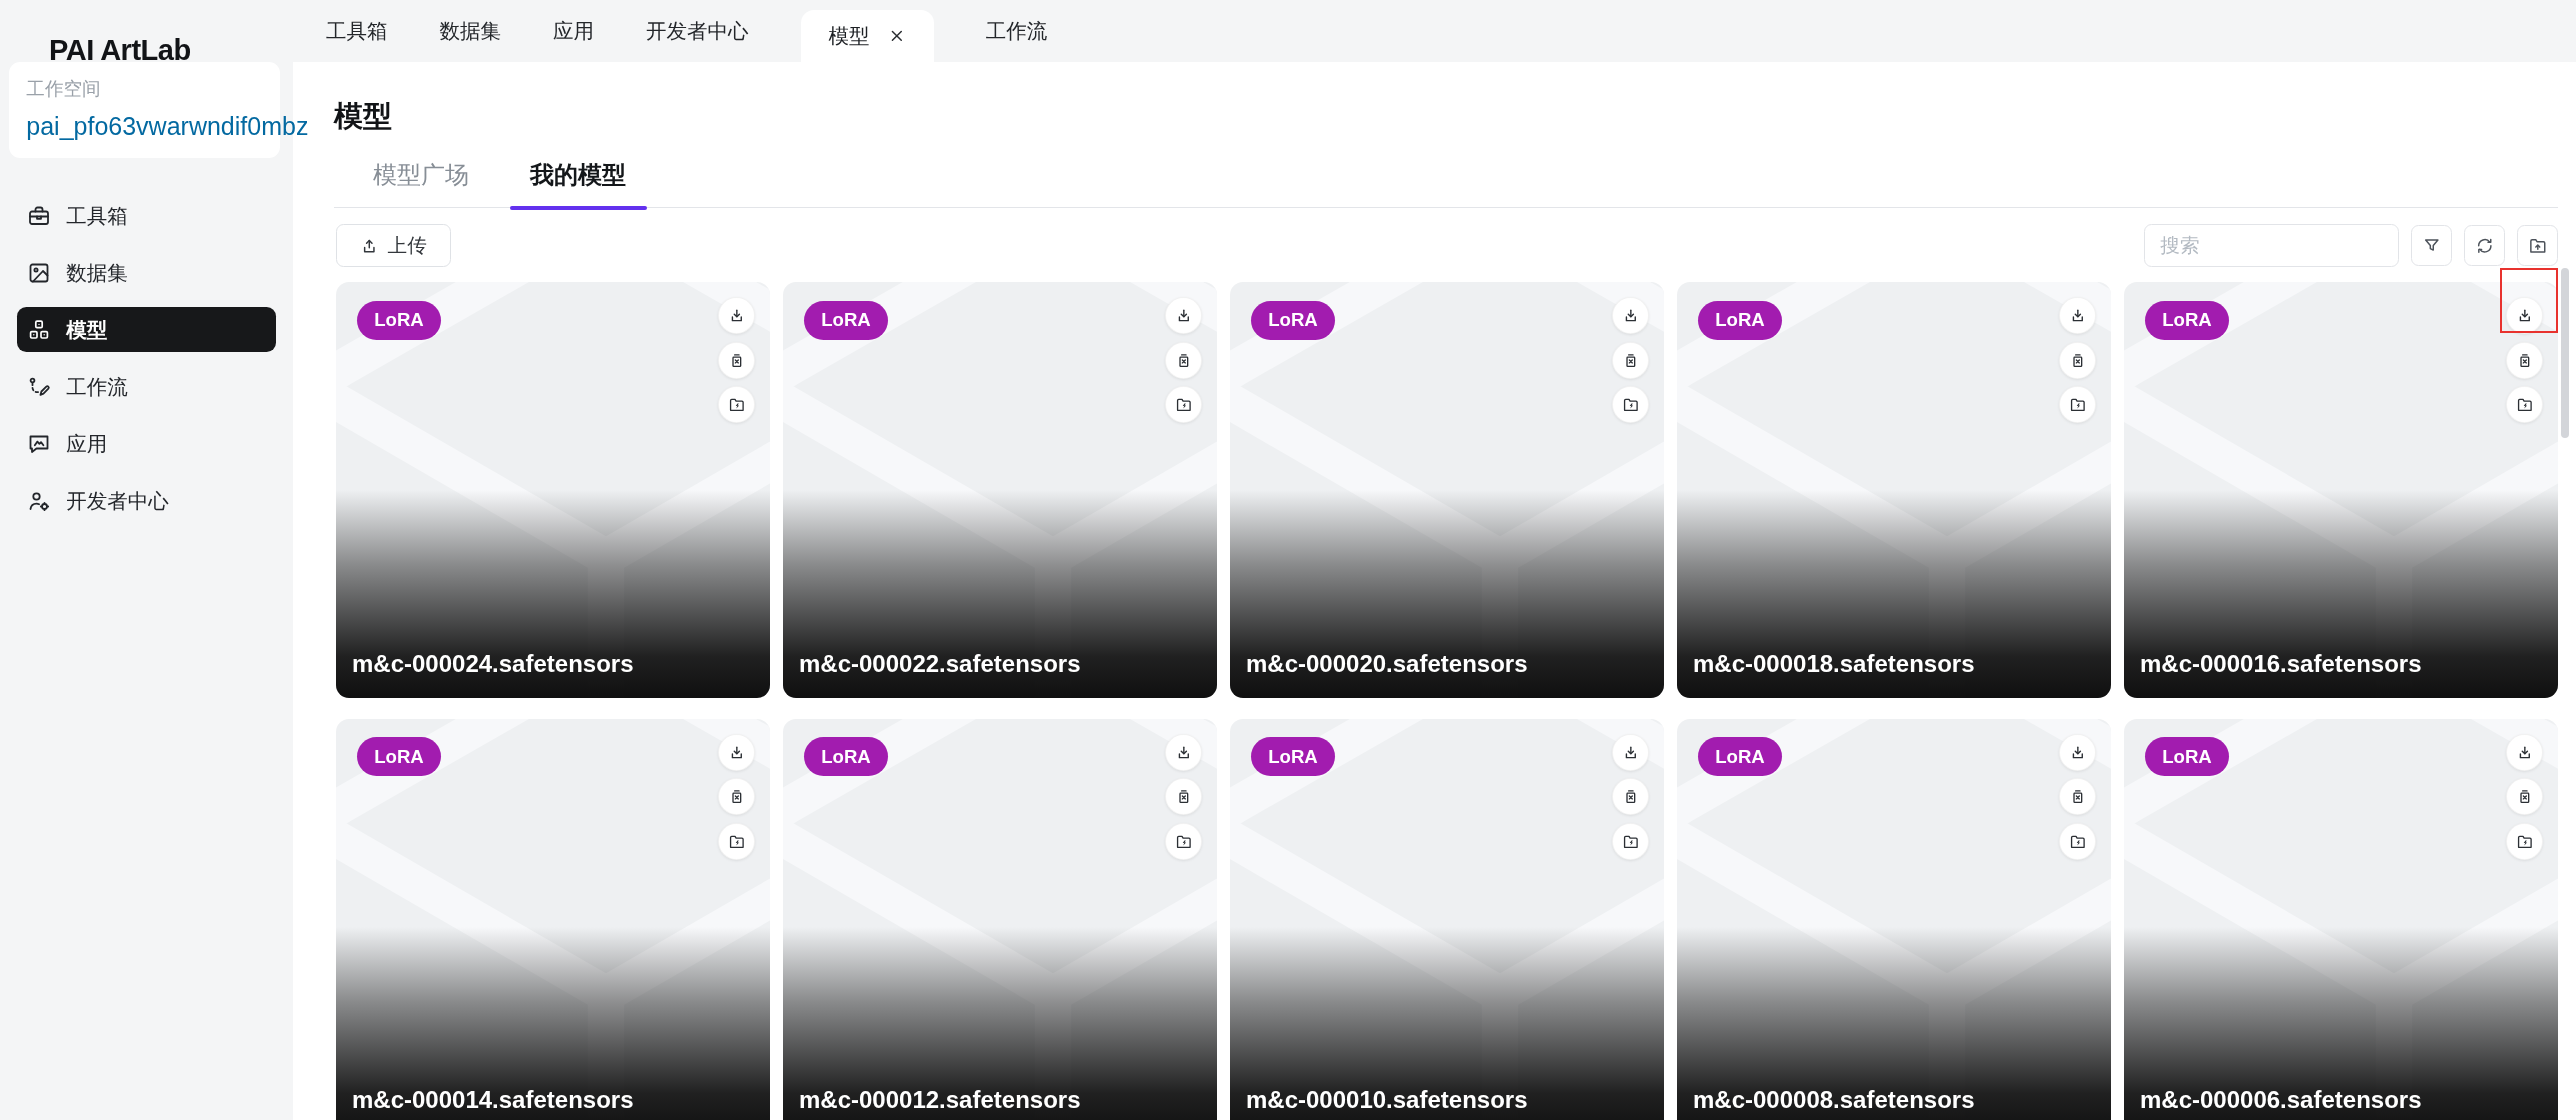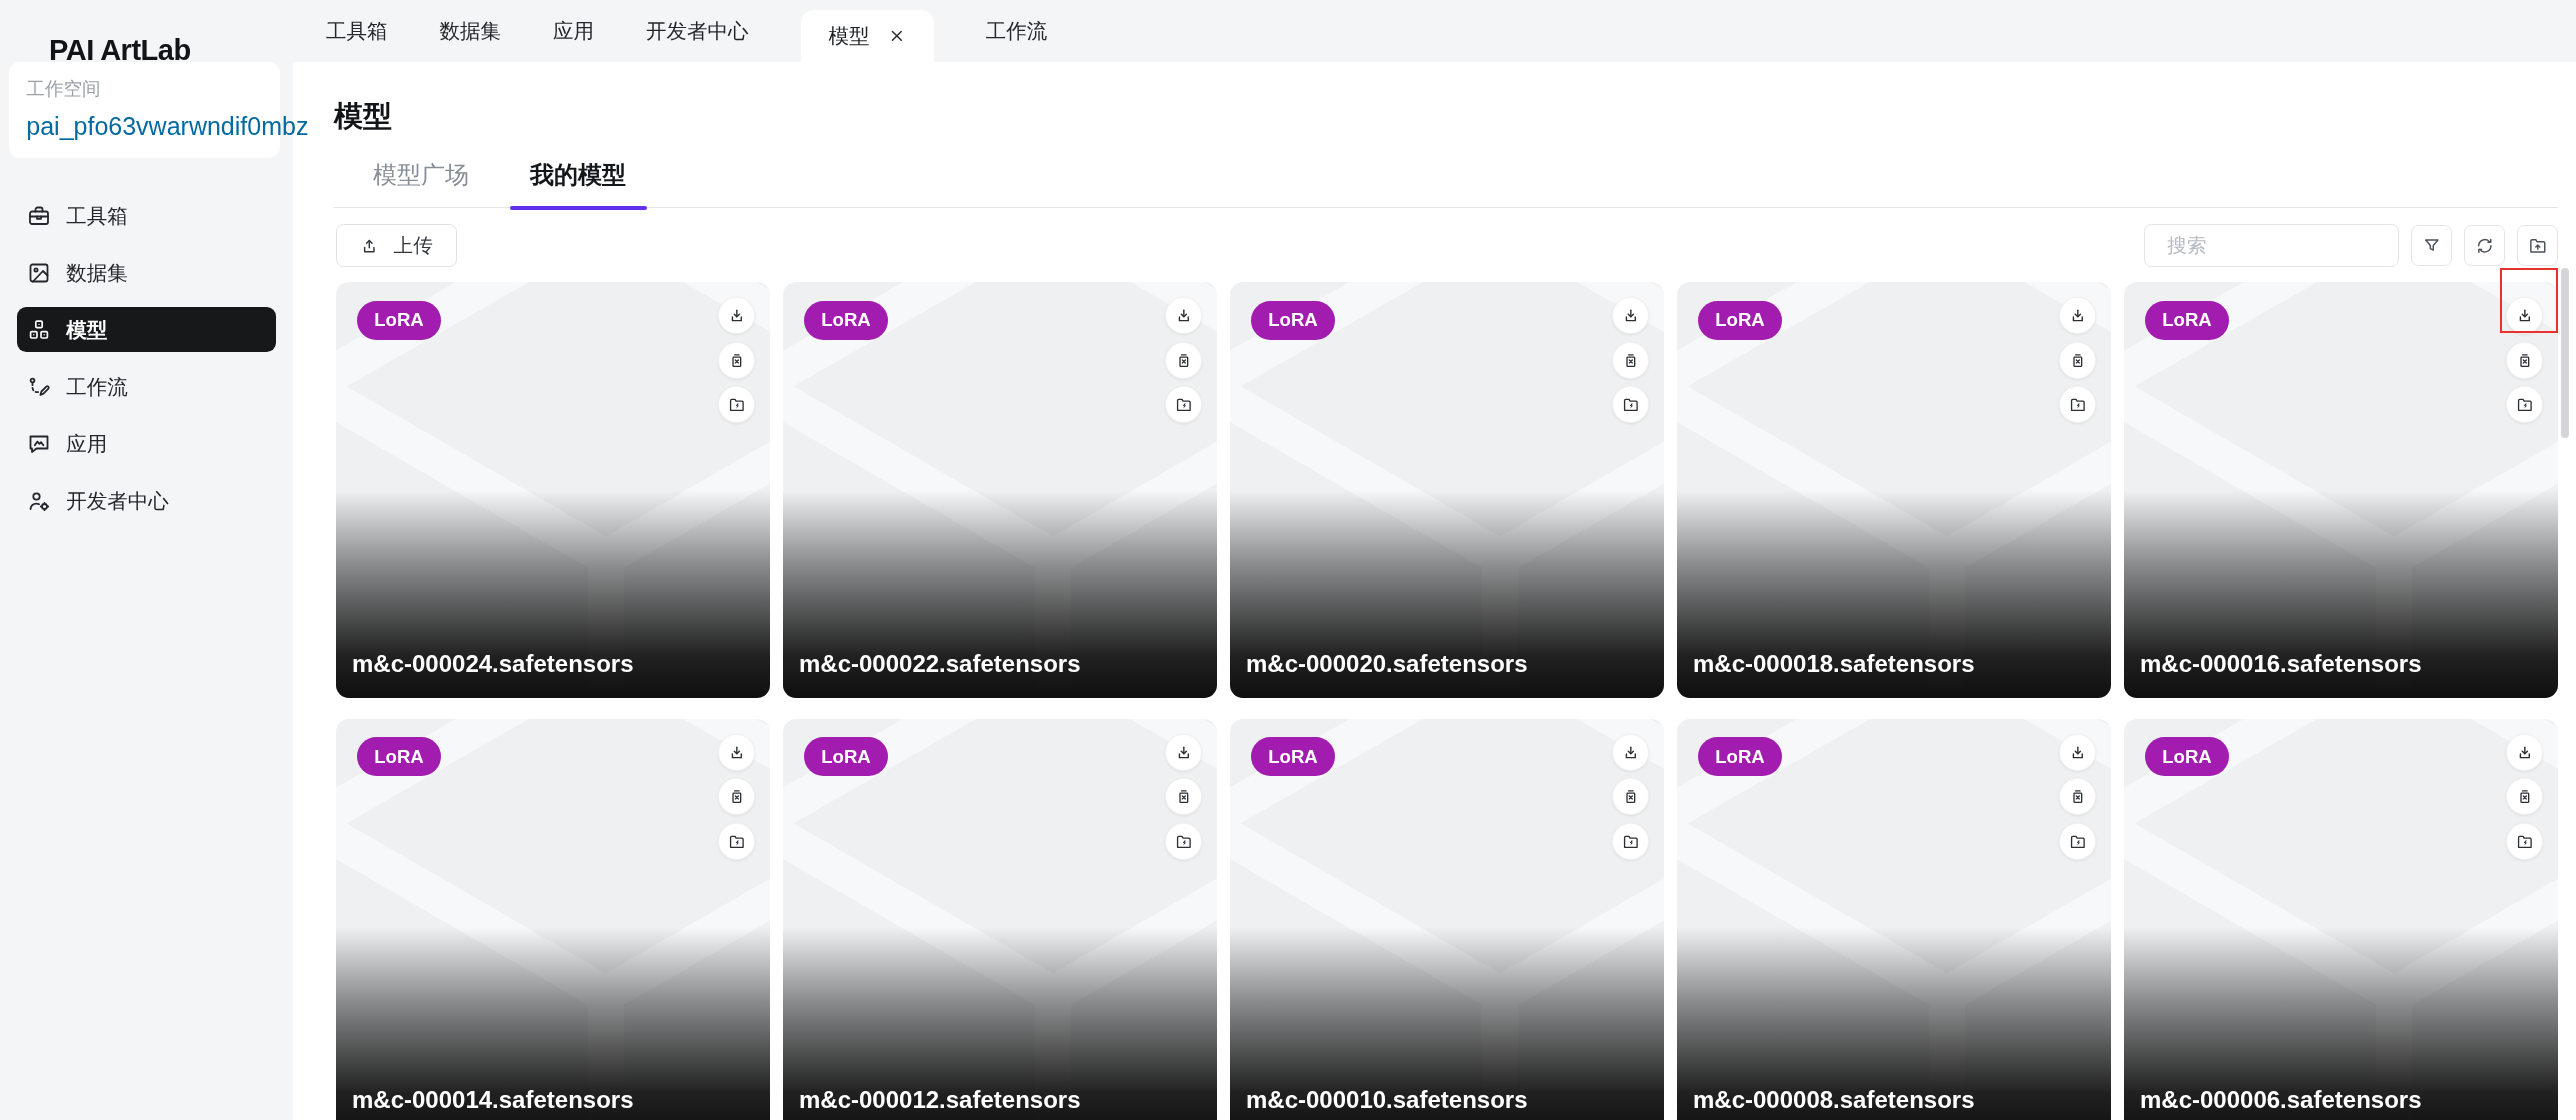--- a/index.html
+++ b/index.html
@@ -44,24 +44,24 @@
 
   
   .content { position:absolute; top:62px; left:293px; right:0; bottom:0; background:#fff; overflow:hidden; }
   .page-title { margin:35px 0 0 41px; font-size:29px; font-weight:700; color:#121417; }
   .tabs-wrap { display:flex; gap:20px; margin:22.4px 17.7px 0 41px; padding-left:18.6px; border-bottom:0.9px solid #e3e5e9; }
   .tab { position:relative; font-size:24px; color:#878e96; padding:0 20.5px 16px; cursor:pointer; white-space:nowrap; }
   .tab.active { color:#14171a; font-weight:700; }
   .tab.active::after { content:""; position:absolute; left:0; right:0; bottom:-2.8px; height:4.7px; background:#6331ee; border-radius:1.9px; }
 
   .toolbar { display:flex; align-items:center; justify-content:space-between; margin:16px 17.7px 0 43px; }
-  .upload-btn { height:43px; border:0.9px solid #dfe2e6; border-radius:7.5px; background:#fff; padding:10px 23px; display:flex; gap:15px; align-items:center; font-size:19.6px; color:#33373c; cursor:pointer; }
+  .upload-btn { height:43px; border:0.9px solid #dfe2e6; border-radius:7.5px; background:#fff; padding:10px 23px; display:flex; gap:9px; align-items:center; font-size:19.6px; color:#33373c; cursor:pointer; }
   .upload-btn svg { width:18.6px; height:18.6px; }
   .toolbar-right { display:flex; gap:12px; align-items:center; }
-  .search-input { width:255px; height:43px; border:0.9px solid #e2e4e8; border-radius:7.5px; padding:0 22px; font-size:19.6px; color:#33373c; outline:none; background:#fff; font-family:inherit; }
+  .search-input { width:255px; height:43px; border:0.9px solid #e2e4e8; border-radius:7.5px; padding:0 15px; font-size:19.6px; color:#33373c; outline:none; background:#fff; font-family:inherit; }
   .search-input::placeholder { color:#b3bac2; }
   .icon-btn { width:41px; height:41px; border:0.9px solid #e2e4e8; border-radius:7.5px; background:#fff; display:flex; align-items:center; justify-content:center; color:#4c525a; cursor:pointer; }
   .icon-btn svg { width:19.6px; height:19.6px; }
 
   
   .grid { margin:15px 0 0 43px; display:grid; grid-template-columns:repeat(5,434px); gap:20.5px 13px; }
   .card { position:relative; width:434px; height:416px; border-radius:13px; background:#eef0f2; overflow:hidden; }
   .cube { position:absolute; left:-126px; top:-121px; width:792px; height:792px; color:#f7f8fa; pointer-events:none; }
   .shade { position:absolute; inset:0; background:linear-gradient(180deg, rgba(0,0,0,0) 50%, rgba(15,15,15,0.45) 68%, rgba(10,10,10,0.9) 90%, rgba(8,8,8,0.97) 100%); pointer-events:none; }
   .badge { position:absolute; top:18.6px; left:20.5px; background:#a21caf; color:#fff; font-weight:700; font-size:18.6px; padding:8.4px 17.7px; border-radius:21.4px; z-index:3; }

